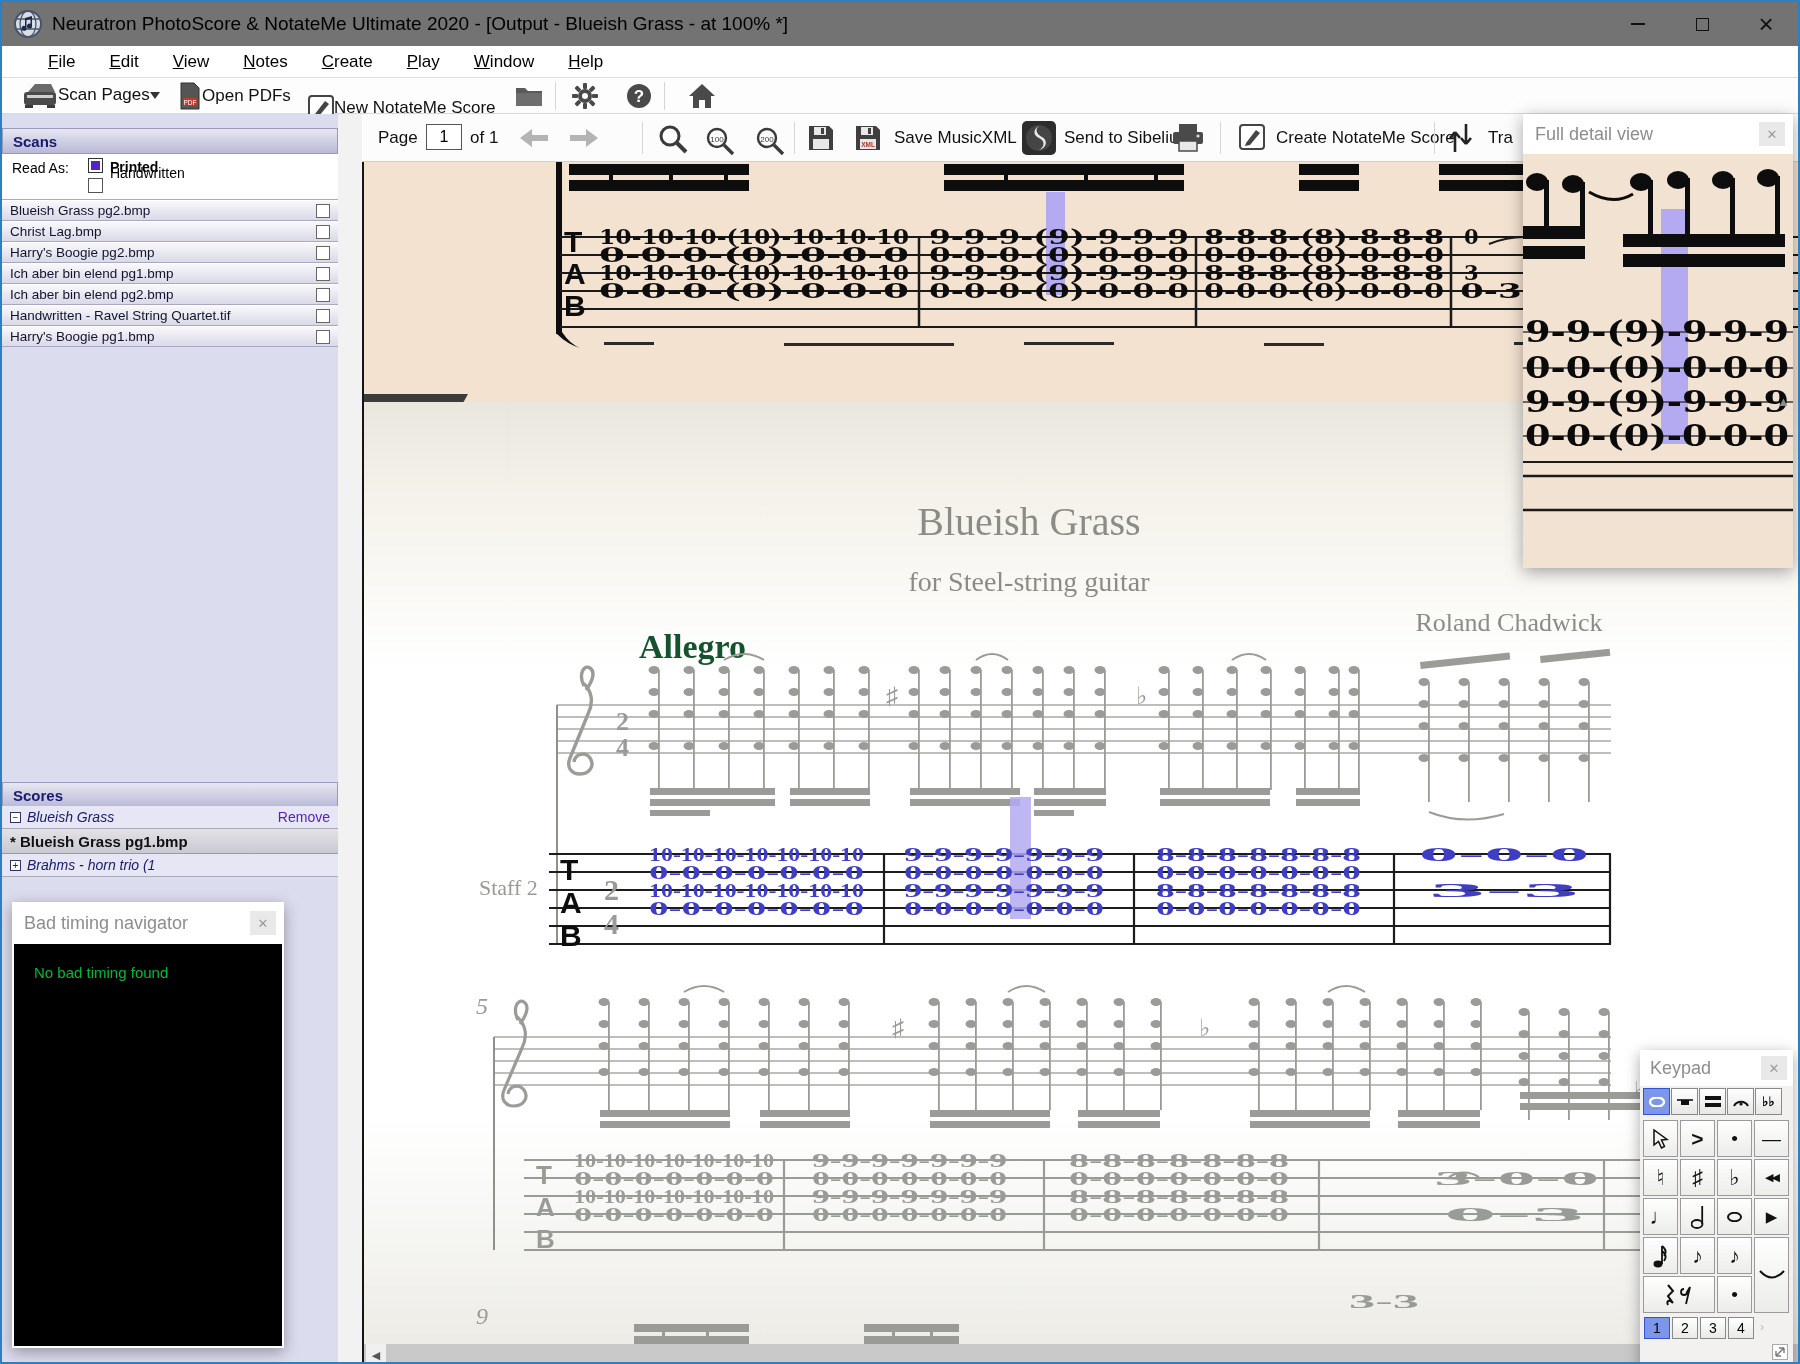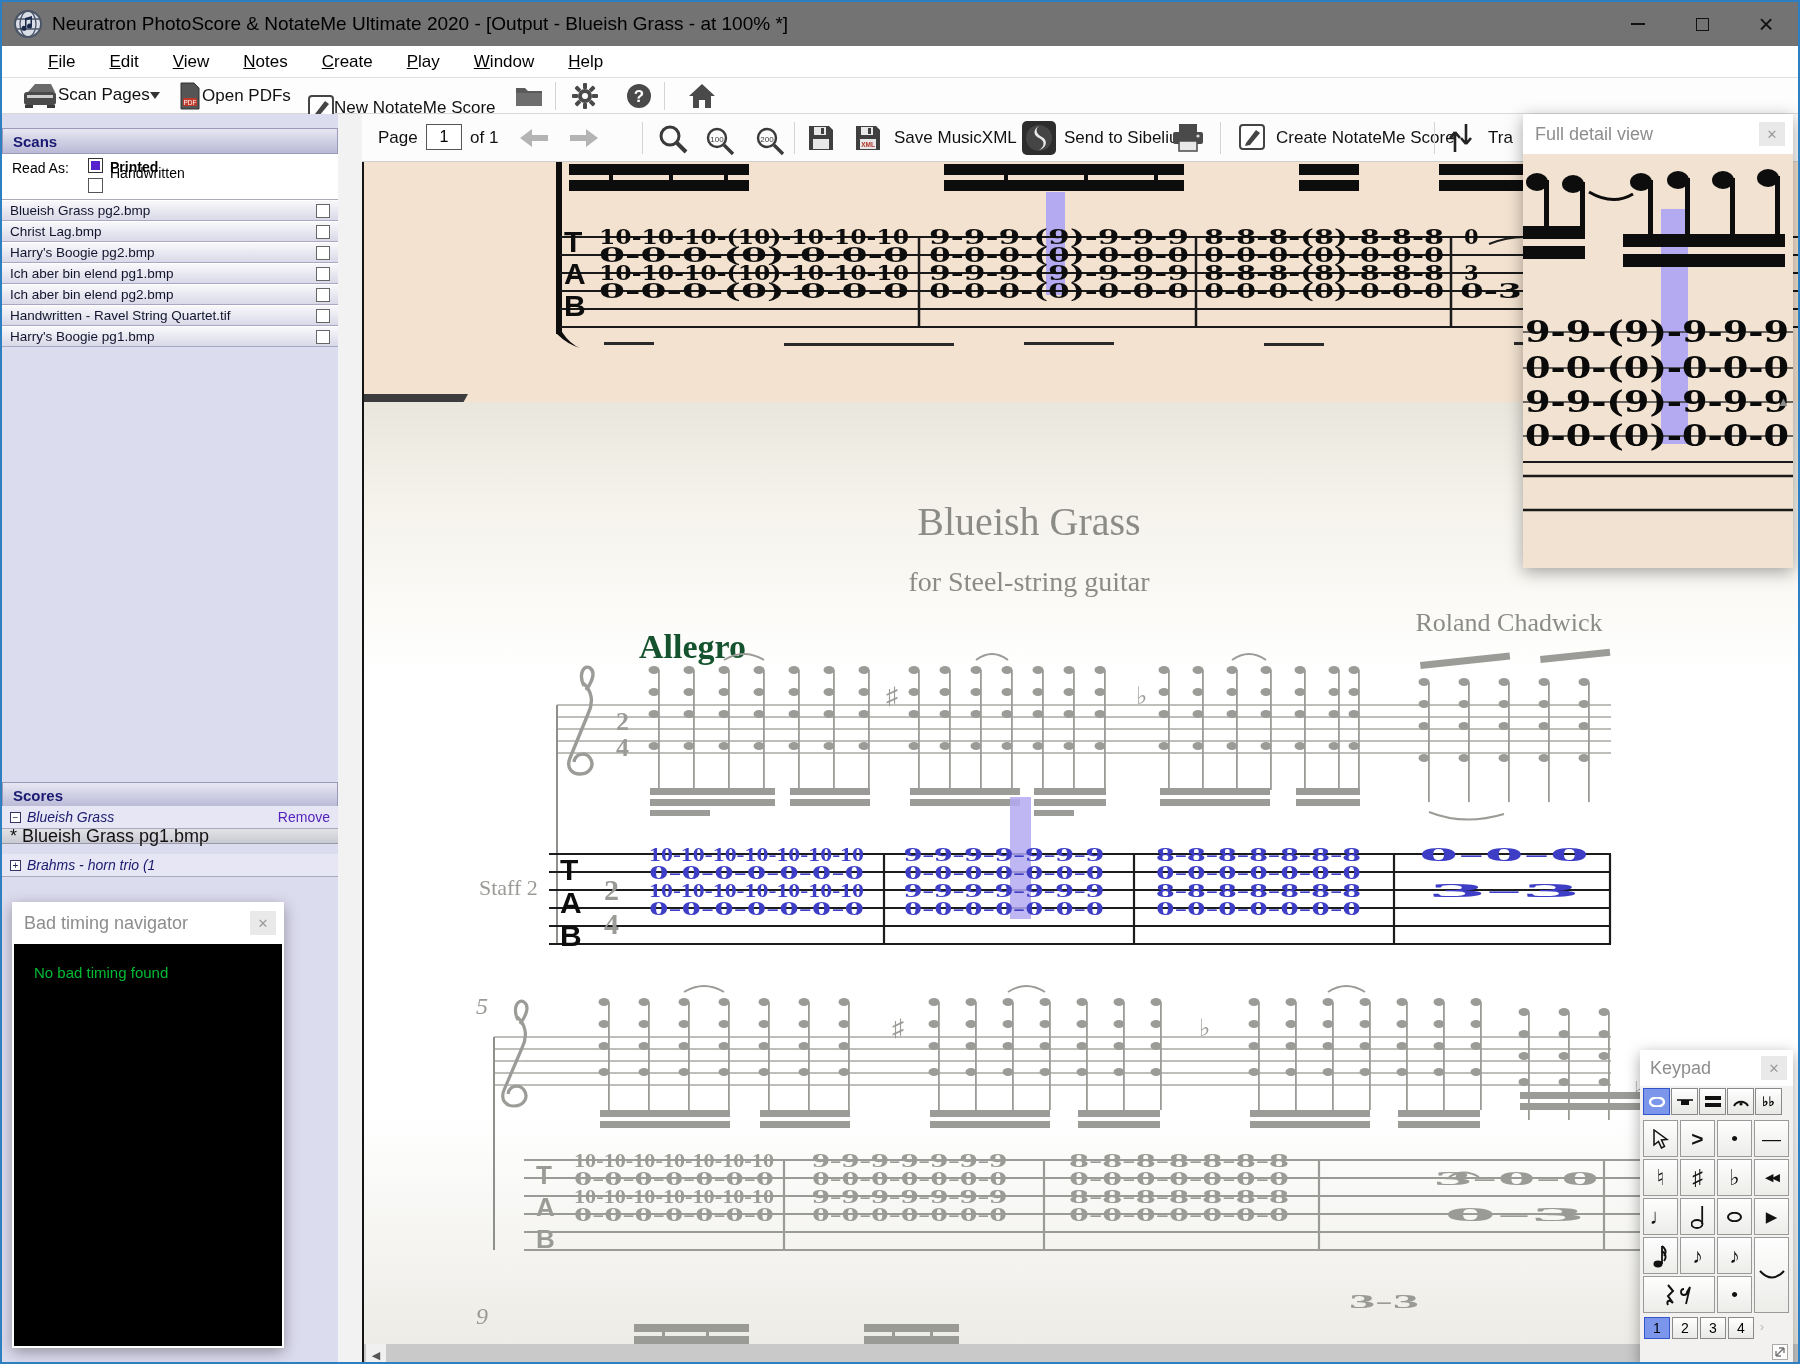--- a/index.html
+++ b/index.html
@@ -49,22 +49,22 @@
               border-bottom:1px solid #a8a8c4; border-top:1px solid #fff;
               display:flex; align-items:center; font-size:13.5px; color:#13132e; padding:0 8px; }
   .scan-row .rowcb { margin-left:auto; width:14px; height:14px; background:#fff; border:1.3px solid #666; }
   .vscroll { width:22px; background:#f0f0f0; }
   .scroll-arrow { width:22px; height:20px; background:#f0f0f0; border:1px solid #e2e2e2; color:#707070;
                   font-size:9px; display:flex; align-items:center; justify-content:center; }
   .scroll-thumb { left:2px; width:18px; background:#cdcdcd; border:1px solid #bcbcbc; }
 
   #scores-row1 { left:0; top:692px; width:336px; height:23px; background:#e6e6f5; border-bottom:1px solid #aab;
                  display:flex; align-items:center; font-size:14px; }
-  #scores-row2 { left:0; top:715px; width:336px; height:15px; background:linear-gradient(#e2e2e6,#c9c9d2);
-                 border-bottom:1px solid #99a; display:flex; align-items:center; font-size:18px; font-weight:normal; color:#111; padding-left:8px;}
+  #scores-row2 { left:0; top:715px; width:336px; height:25px; background:linear-gradient(#e2e2e6,#c9c9d2);
+                 border-bottom:1px solid #99a; display:flex; align-items:center; font-size:15px; font-weight:bold; color:#111; padding-left:8px;}
   #scores-row3 { left:0; top:740px; width:336px; height:23px; background:#e6e6f5; border-bottom:1px solid #aab;
                  display:flex; align-items:center; font-size:14px; }
   .tree-box { width:11px; height:11px; border:1px solid #336; background:#fff; font-size:10px; line-height:9px;
               text-align:center; color:#225; margin:0 6px 0 8px; }
   .score-name { font-style:italic; color:#1a1a6e; }
 
   
   #badtiming { left:10px; top:900px; width:272px; height:446px; background:#fff;
                box-shadow:0 4px 14px rgba(0,0,0,.35); }
   #badtiming .bt-title { left:0; top:0; width:100%; height:42px; background:#fff;

